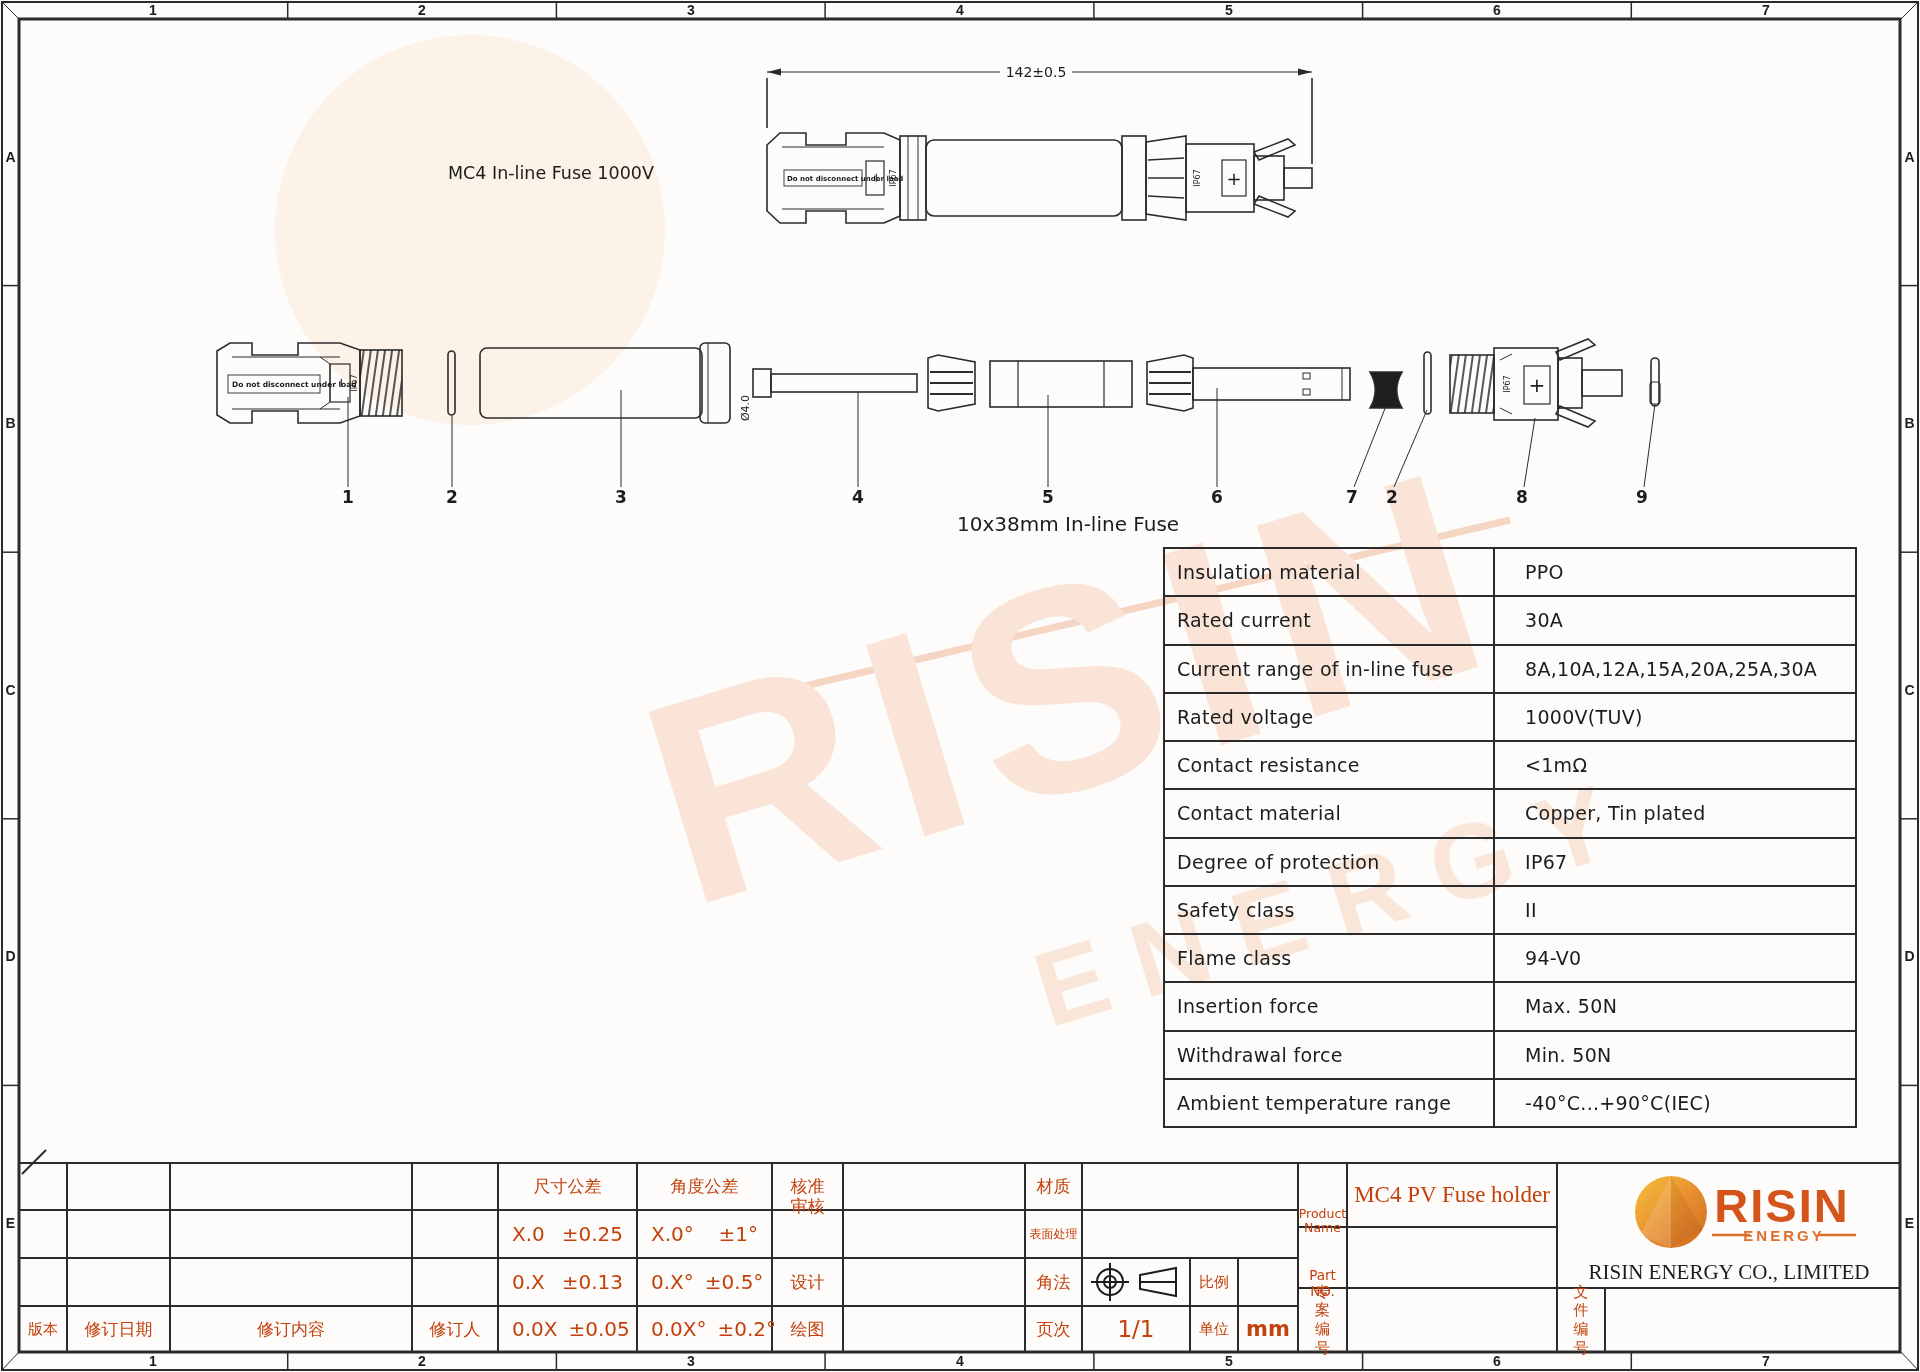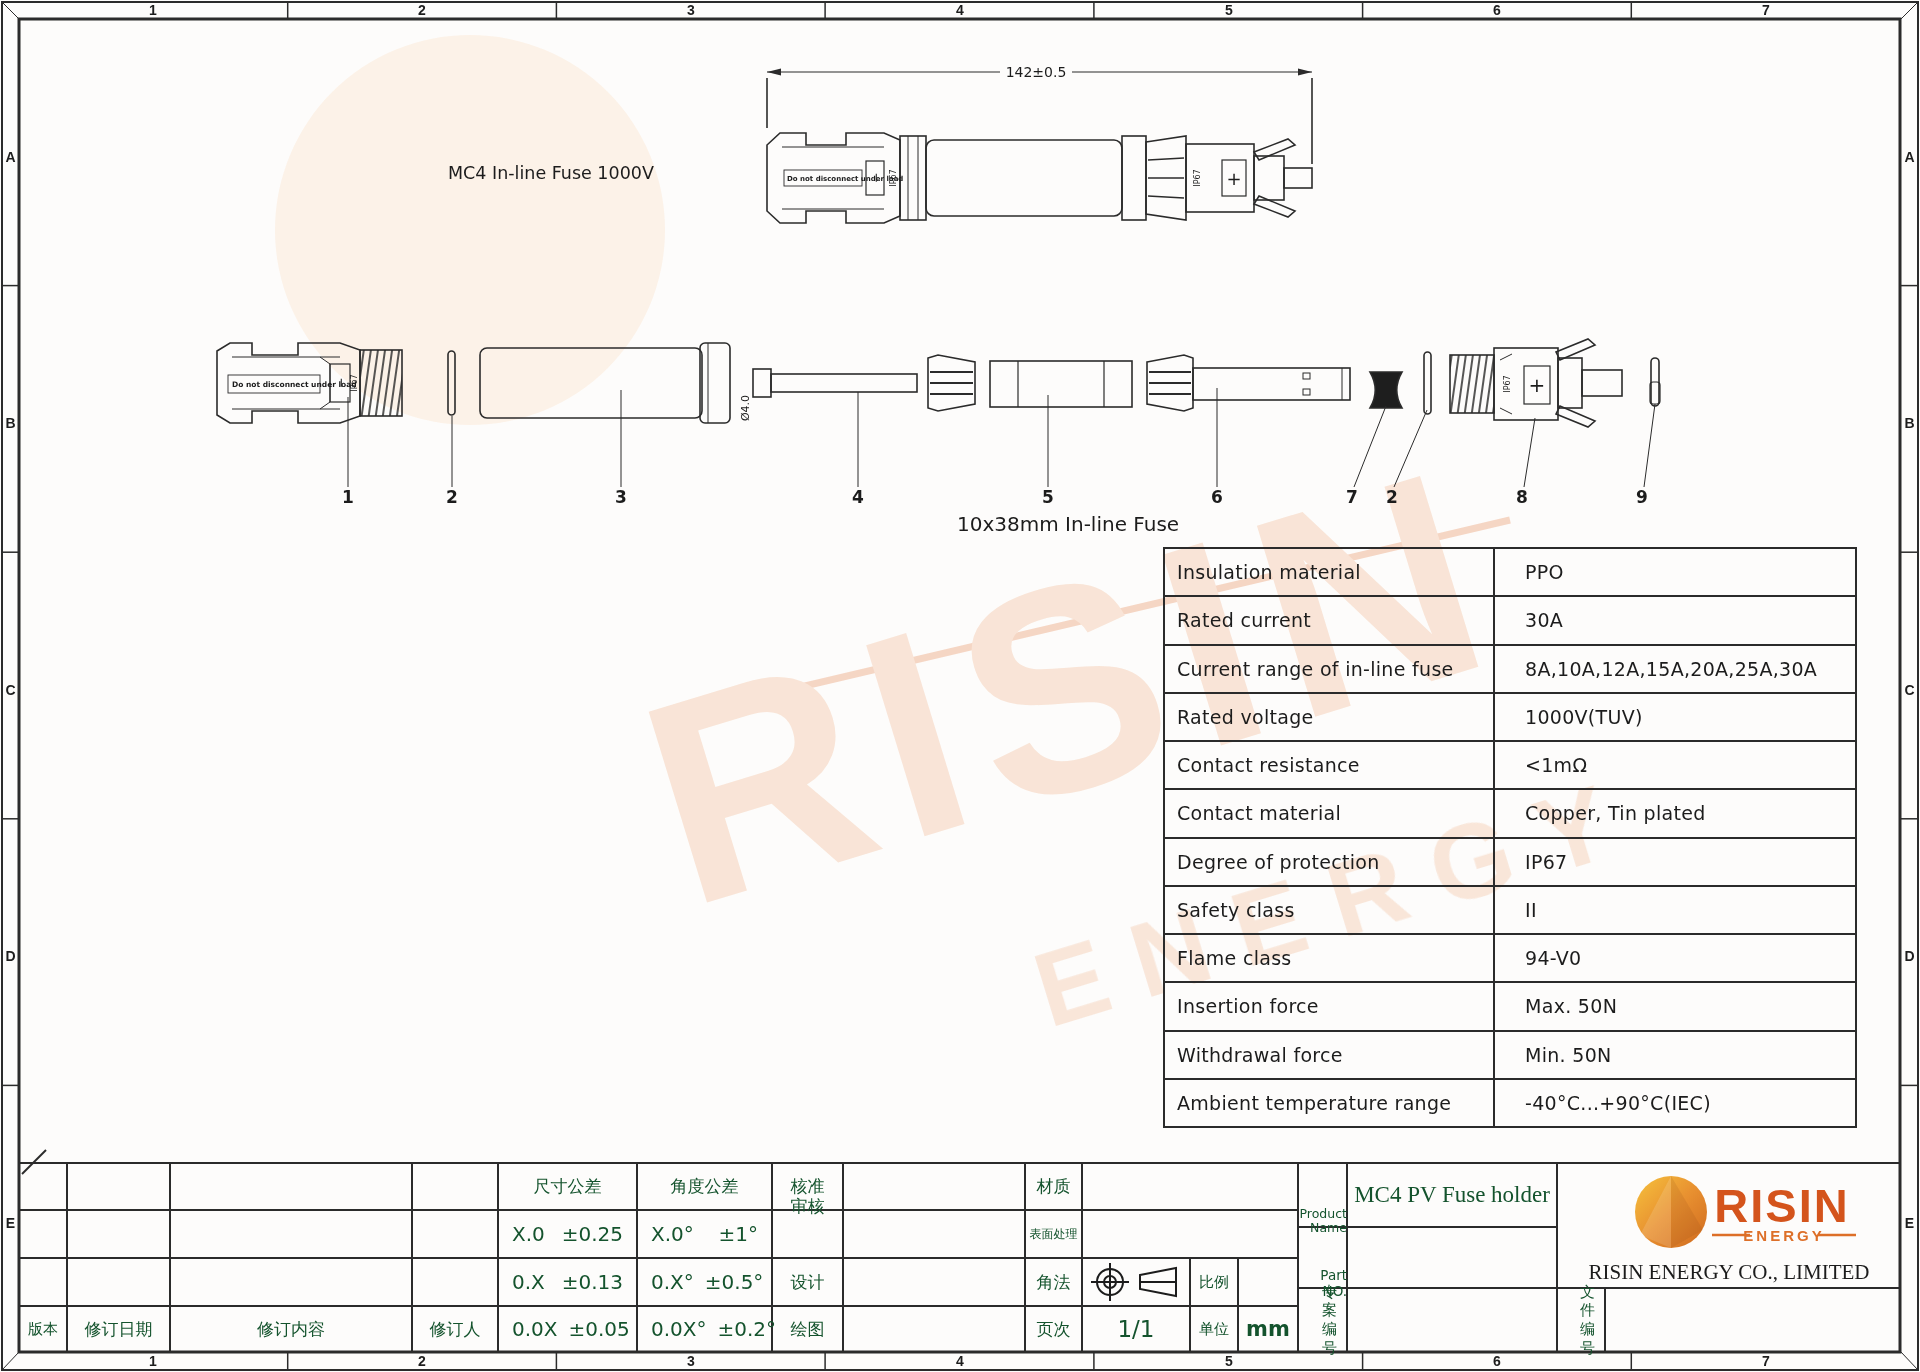--- a/index.html
+++ b/index.html
@@ -8,21 +8,21 @@
          font-family:"Liberation Sans",sans-serif;color:#111;}
   .layer{position:absolute;left:0;top:0;width:1920px;height:1372px;}
   
   table.spec{position:absolute;left:1163px;top:547px;width:694px;height:581px;
     border-collapse:collapse;table-layout:fixed;
     font-family:"DejaVu Sans",sans-serif;font-size:19px;color:#1c1c1c;background:transparent;}
   table.spec td{border:2px solid #2b2b2b;padding:0 4px 0 12px;letter-spacing:.3px;white-space:nowrap;overflow:hidden;}
   table.spec td.val{padding-left:30px;}
   
   .tb{position:absolute;display:flex;align-items:center;justify-content:center;
-      font-family:"DejaVu Sans",sans-serif;font-size:17px;color:#14532d;box-sizing:border-box;text-align:right;}
+      font-family:"DejaVu Sans",sans-serif;font-size:17px;color:#c2410c;box-sizing:border-box;text-align:center;}
   .tb.split{justify-content:space-between;padding:0 14px;font-size:20px;gap:11px;}
   .tb.serif{font-family:"Liberation Serif",serif;}
   .tb.small{font-size:12.5px;line-height:1.15;margin-top:26px;}
   .tb.wrap2{padding:0 10px;line-height:1.25;word-break:break-all;}
 </style>
 </head>
 <body>
 
 <div class="sheet">
 

